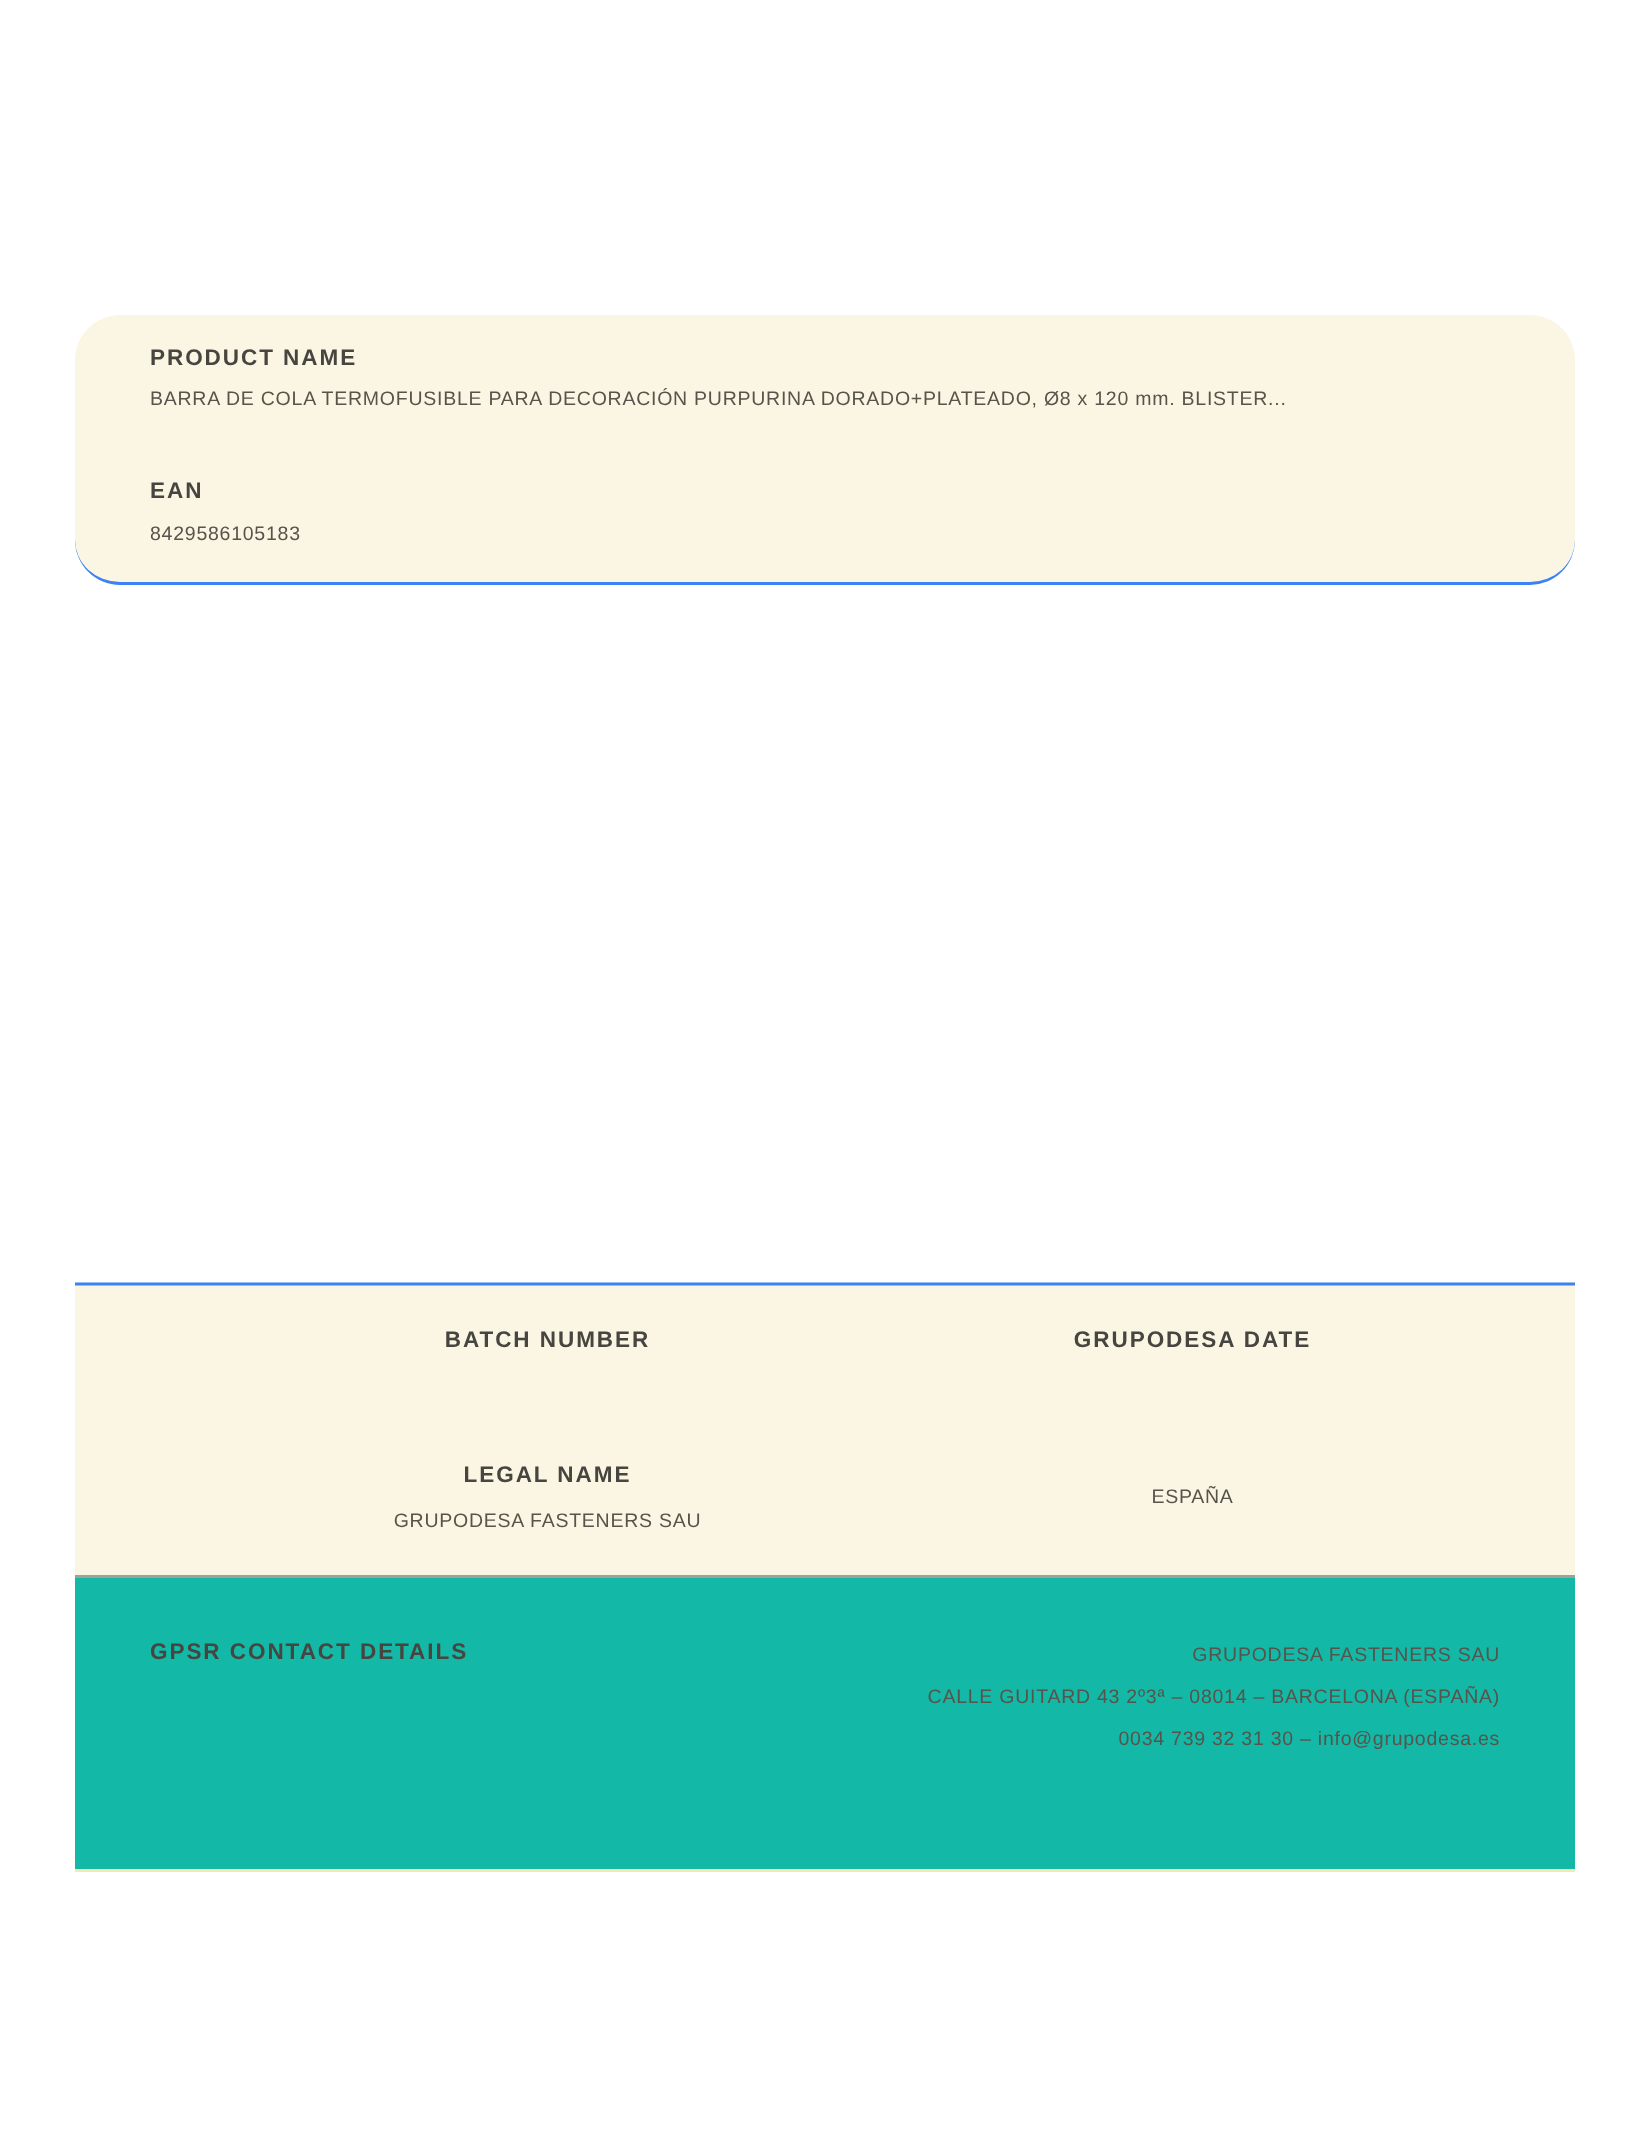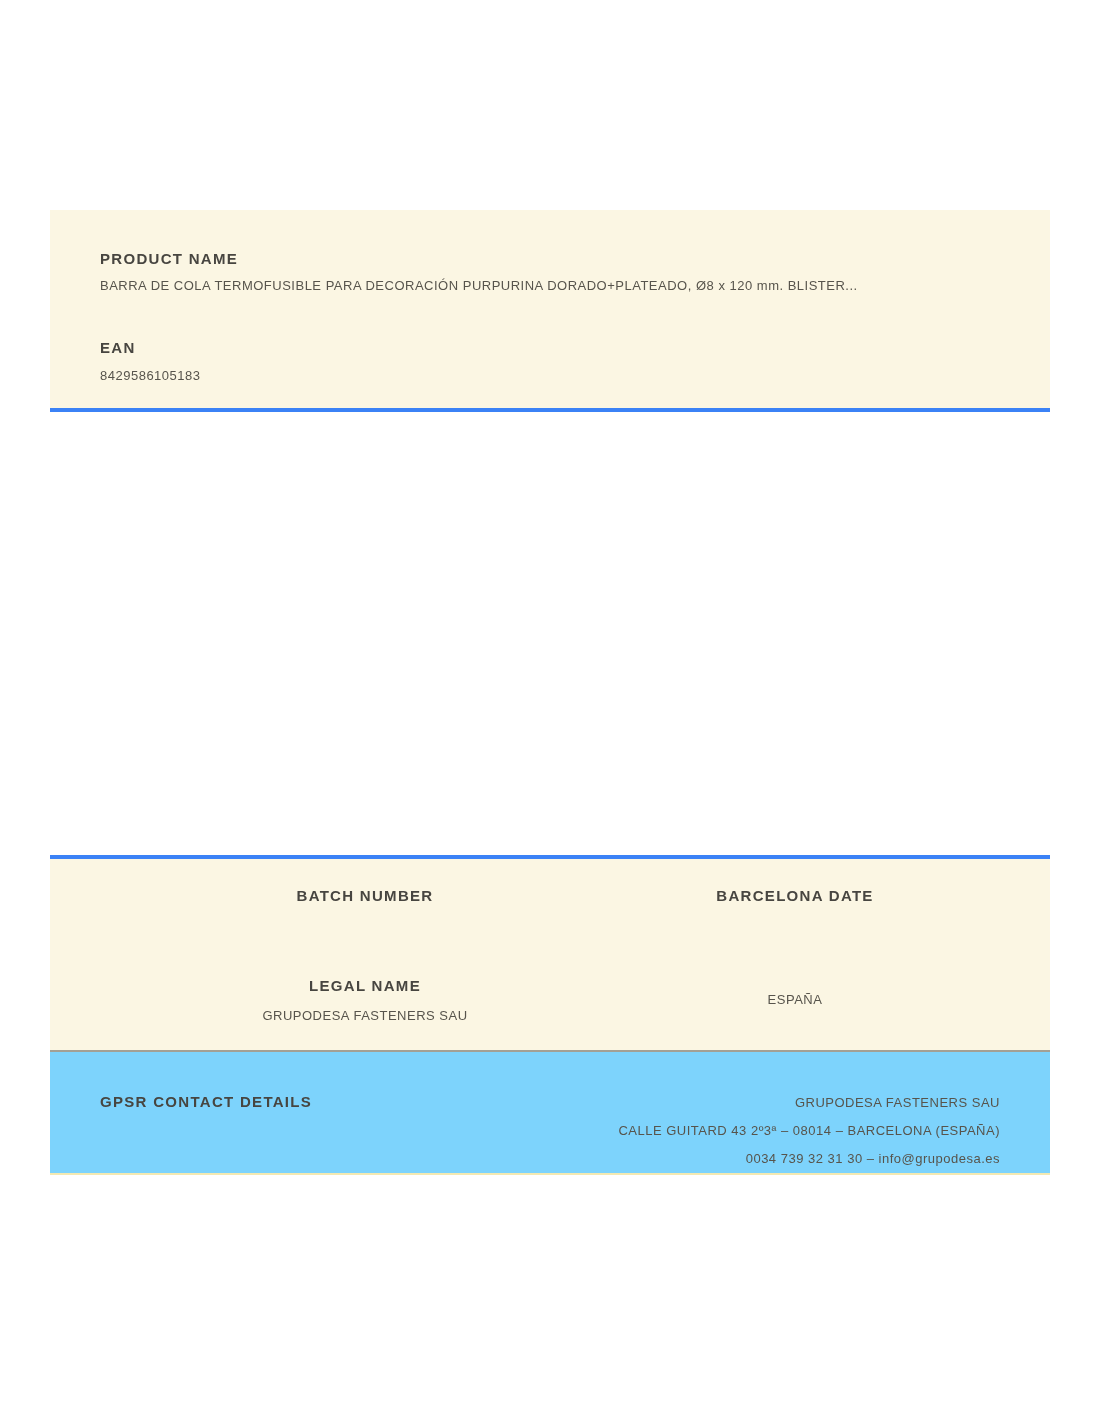--- a/index.html
+++ b/index.html
@@ -31,55 +31,56 @@
     font-size: 13px;
     font-weight: 400;
     letter-spacing: 0.5px;
     color: #57544c;
     line-height: 17px;
   }
 
   
   .product-card {
     top: 210px;
-    padding: 41px 50px 24px 50px;
-    border-bottom: 4px solid #3b82f6;
+    padding: 21px 50px 24px 50px;
+    border-bottom: 2px solid #3b82f6;
+    border-radius: 30px;
   }
   .product-card .value.name {
     margin-top: 10px;
     white-space: nowrap;
   }
   .product-card .label.ean {
     margin-top: 46px;
   }
   .product-card .value.ean-v {
     margin-top: 11px;
   }
 
   
   .batch-card {
     top: 855px;
     height: 197px;
-    border-top: 4px solid #3b82f6;
+    border-top: 2px solid #3b82f6;
     border-bottom: 2px solid #a3a095;
     padding: 29px 40px 0 100px;
   }
   .grid {
     display: grid;
     grid-template-columns: 1fr 1fr;
   }
   .center { text-align: center; }
   .row2 { margin-top: 74px; }
   .row2 .value { margin-top: 13px; }
 
   
   .gpsr-card {
     top: 1052px;
-    height: 123px;
-    background: #7dd3fc;
+    height: 196px;
+    background: #14b8a6;
     border-bottom: 2px solid #f3e9b2;
     padding: 42px 50px 0 50px;
     display: flex;
     justify-content: space-between;
     align-items: flex-start;
   }
   .contact { text-align: right; }
   .contact .value { line-height: 17px; margin-bottom: 11px; }
 </style>
 </head>
@@ -90,21 +91,21 @@
   <section class="card product-card">
     <div class="label">PRODUCT NAME</div>
     <div class="value name">BARRA DE COLA TERMOFUSIBLE PARA DECORACIÓN PURPURINA DORADO+PLATEADO, Ø8 x 120 mm. BLISTER...</div>
     <div class="label ean">EAN</div>
     <div class="value ean-v">8429586105183</div>
   </section>
 
   <section class="card batch-card">
     <div class="grid row1">
       <div class="label center">BATCH NUMBER</div>
-      <div class="label center">BARCELONA DATE</div>
+      <div class="label center">GRUPODESA DATE</div>
     </div>
     <div class="grid row2">
       <div class="cell">
         <div class="label center">LEGAL NAME</div>
         <div class="value center">GRUPODESA FASTENERS SAU</div>
       </div>
       <div class="cell">
         <div class="value center">ESPAÑA</div>
       </div>
     </div>

